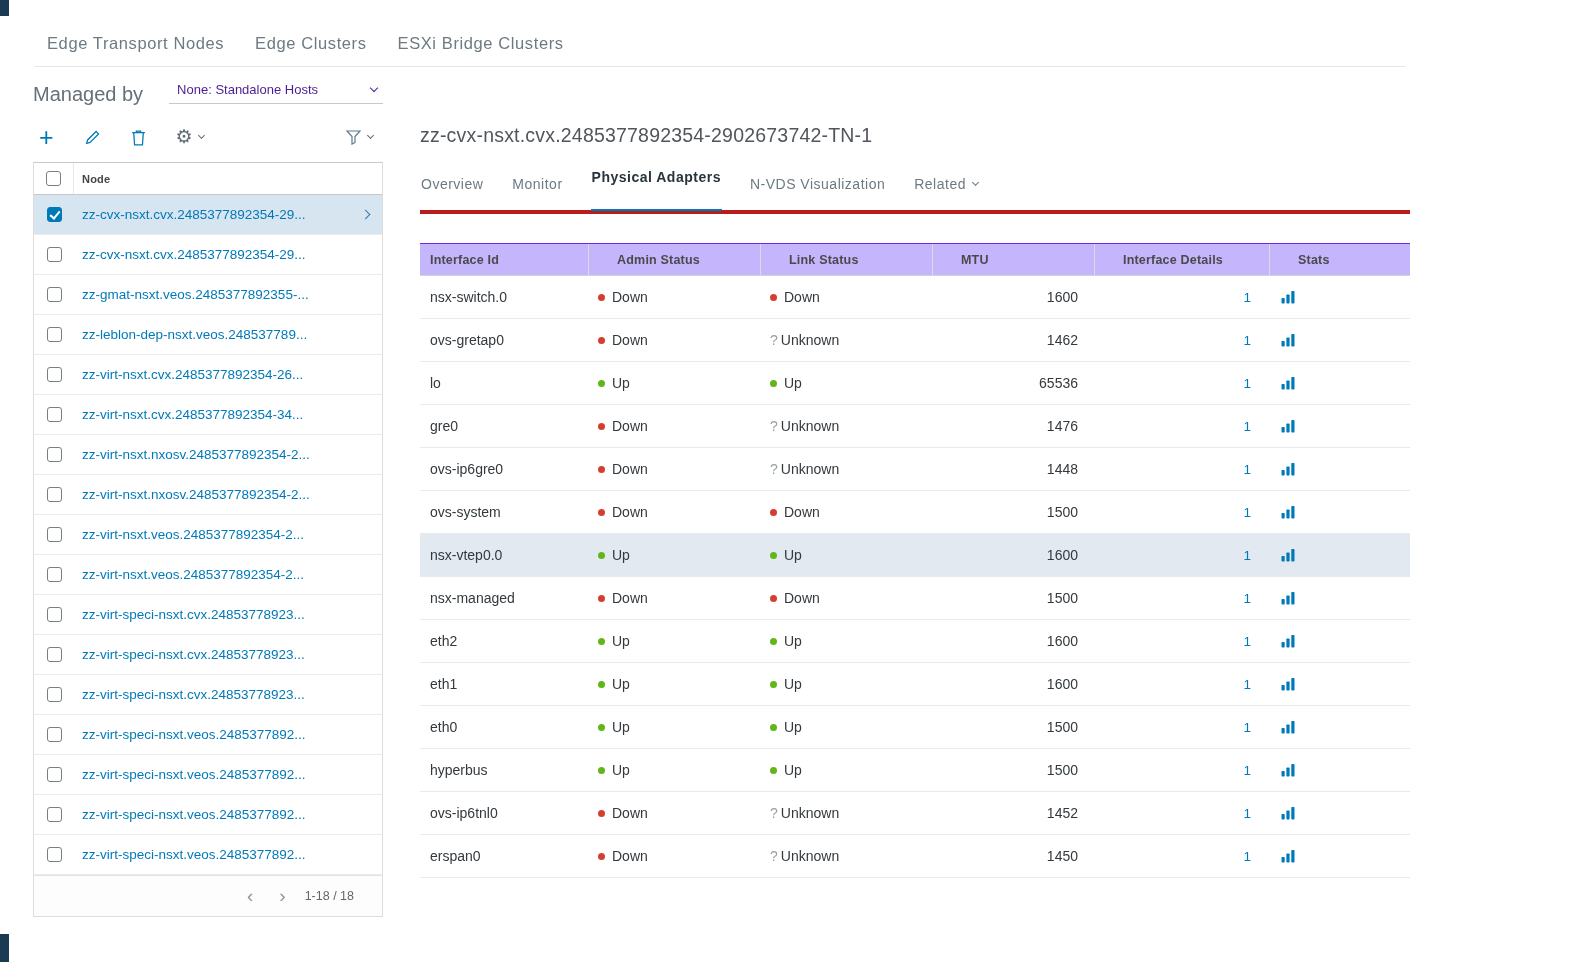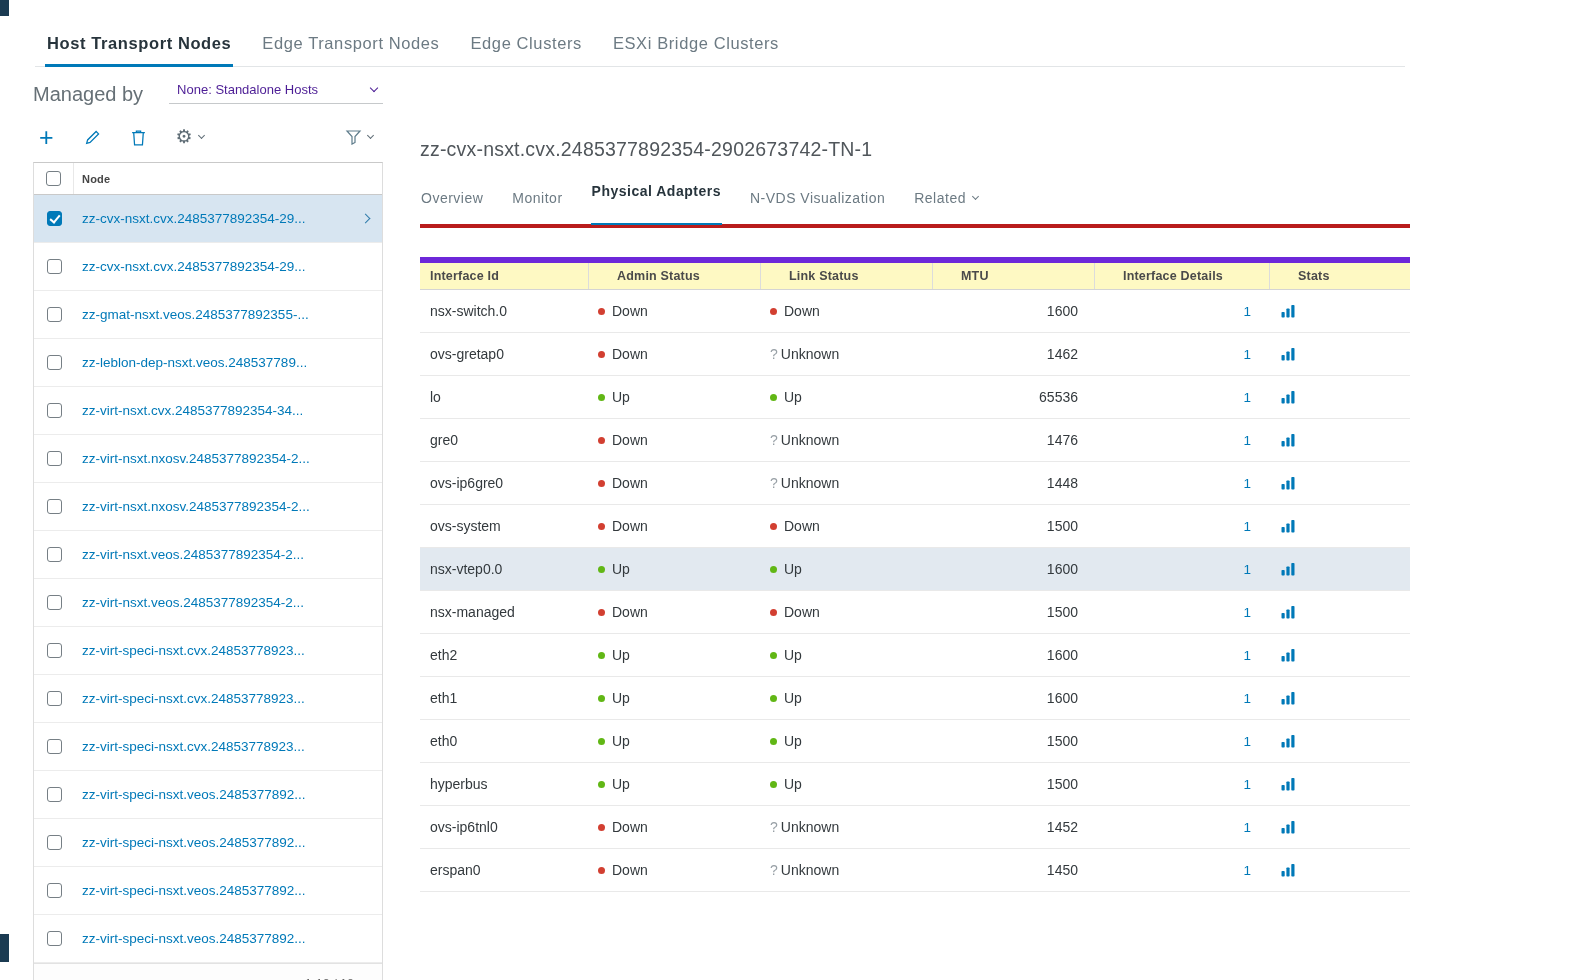--- a/index.html
+++ b/index.html
@@ -40,45 +40,45 @@
   .gear { color:#5f6d76; font-size:19px; line-height:18px; }
   .tool .chev { width:5px; height:5px; margin-left:6px; color:#5f6d76; }
   .filter { margin-left:auto; color:#5e7c8b; margin-right:4px; }
 
   
   .panel { border:1px solid #ddd; border-top-color:#c9c9c9; background:#fff; }
   .grid-head { display:flex; align-items:center; height:32px; border-bottom:1px solid #c9c9c9; background:#fff; }
   .cbcol { flex:0 0 40px; display:flex; justify-content:center; align-items:center; align-self:stretch; }
   .grid-head .cbcol { border-right:1px solid #e8e8e8; }
   .node-col-label { font-size:11px; font-weight:bold; color:#454545; padding-left:8px; letter-spacing:.2px; }
-  .nrow { display:flex; align-items:center; height:48px; border-bottom:1px solid #ececec; background:#fff; }
+  .nrow { display:flex; align-items:center; height:40px; border-bottom:1px solid #ececec; background:#fff; }
   .nrow.selected { background:#d7e5f1; }
   .node-link { font-size:13.5px; color:#0079b8; text-decoration:none; white-space:nowrap; overflow:hidden; flex:1; padding-left:8px; }
   .row-chev { width:7px; height:7px; border-right:1.5px solid #2f7cab; border-bottom:1.5px solid #2f7cab;
               transform:rotate(-45deg); margin:0 13px 0 4px; flex:0 0 auto; }
   .checkbox { width:15px; height:15px; border:1px solid #767f85; border-radius:3px; background:#fff; position:relative; display:inline-block; }
   .checkbox.checked { background:#0079b8; border-color:#0079b8; }
   .checkbox.checked::after { content:""; position:absolute; left:4.5px; top:1px; width:4px; height:8px;
                              border-right:2px solid #fff; border-bottom:2px solid #fff; transform:rotate(40deg); }
   .pagination { display:flex; align-items:center; height:41px; border-top:1px solid #e2e2e2; background:#fdfdfd;
                 justify-content:flex-end; padding-right:28px; font-size:12.5px; color:#666; }
   .pg-btn { color:#8d9499; font-size:19px; line-height:14px; padding:0 5px; }
   .pg-prev { margin-right:16px; }
   .pg-next { margin-right:14px; }
 
   
-  .detail-title { font-size:19.5px; color:#50565b; font-weight:400; letter-spacing:.2px; white-space:nowrap; margin-top:14px; }
+  .detail-title { font-size:19.5px; color:#50565b; font-weight:400; letter-spacing:.2px; white-space:nowrap; margin-top:0; }
   .sub-tabs { display:flex; gap:27px; border-bottom:4px solid #b91c1c; margin-top:22px; }
   .sub-tab { font-size:14px; letter-spacing:.5px; color:#6c7a83; padding:0 1px 12px; display:flex; align-items:center; white-space:nowrap; }
   .sub-tab.active { color:#27343c; font-weight:bold; border-bottom:2px solid #0079b8; margin-bottom:-1px; padding-bottom:24px; }
   .sub-tab .chev { width:5px; height:5px; margin-left:7px; color:#6c7a83; }
 
   .atable { margin-top:29px; }
   .thead, .arow { display:grid; grid-template-columns:168px 172px 172px 162px 175px 1fr; }
-  .thead { background:#fef9c3; border-top:6px solid #6d28d9; border-bottom:1px solid #d4d4d4; height:33px; }
+  .thead { background:#c4b5fd; border-top:1px solid #6d28d9; border-bottom:1px solid #d4d4d4; height:33px; }
   .th { font-size:12.5px; font-weight:bold; color:#4a4a4a; padding-left:10px; letter-spacing:.2px;
         height:100%; display:flex; align-items:center; }
   .th + .th { border-left:1px solid #dcdcdc;padding-left:28px; }
   .arow { height:43px; align-items:center; border-bottom:1px solid #e9e9e9; font-size:14px; color:#33393d; }
   .arow.highlight { background:#e2e9f0; }
   .cell { padding-left:10px; }
   .cell.status { display:flex; align-items:center; gap:7px; }
   .dot { width:7px; height:7px; border-radius:50%; display:inline-block; flex:0 0 auto; }
   .dot.up { background:#61b715; }
   .dot.down { background:#d23f31; }
@@ -88,21 +88,20 @@
   .details-link { color:#0079b8; font-size:13.5px; text-decoration:none; }
   .cell.stats { padding-left:12px; display:flex; align-items:center; }
 </style>
 </head>
 <body>
 
 <div class="corner-top" data-interactable="false"></div>
 <div class="corner-bottom" data-interactable="false"></div>
 
 <nav class="top-tabs" data-interactable="false">
-  <div class="top-tab active" data-interactable="true">Host Transport Nodes</div>
   <div class="top-tab" data-interactable="true">Edge Transport Nodes</div>
   <div class="top-tab" data-interactable="true">Edge Clusters</div>
   <div class="top-tab" data-interactable="true">ESXi Bridge Clusters</div>
 </nav>
 
 <div class="managed" data-interactable="false">
   <span class="managed-label" data-interactable="false">Managed by</span>
   <div class="select" data-interactable="true">
     <span data-interactable="false">None: Standalone Hosts</span>
     <span class="chev" data-interactable="false"></span>
@@ -172,20 +171,27 @@
     <div class="cbcol" data-interactable="false">
       <span class="checkbox" data-interactable="true"></span>
     </div>
     <a class="node-link" data-interactable="true">zz-leblon-dep-nsxt.veos.248537789...</a>
 
   </div>
           <div class="nrow" data-interactable="true">
     <div class="cbcol" data-interactable="false">
       <span class="checkbox" data-interactable="true"></span>
     </div>
+    <a class="node-link" data-interactable="true">zz-virt-nsxt.cvx.2485377892354-26...</a>
+
+  </div>
+          <div class="nrow" data-interactable="true">
+    <div class="cbcol" data-interactable="false">
+      <span class="checkbox" data-interactable="true"></span>
+    </div>
     <a class="node-link" data-interactable="true">zz-virt-nsxt.cvx.2485377892354-34...</a>
 
   </div>
           <div class="nrow" data-interactable="true">
     <div class="cbcol" data-interactable="false">
       <span class="checkbox" data-interactable="true"></span>
     </div>
     <a class="node-link" data-interactable="true">zz-virt-nsxt.nxosv.2485377892354-2...</a>
 
   </div>

